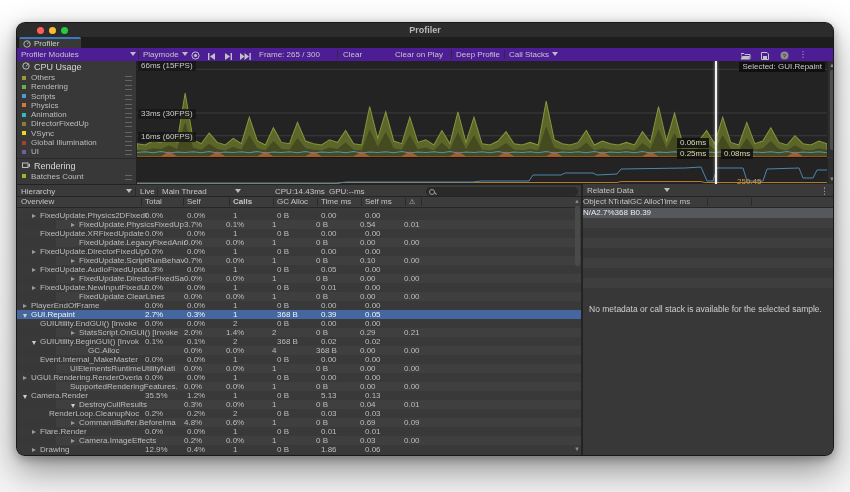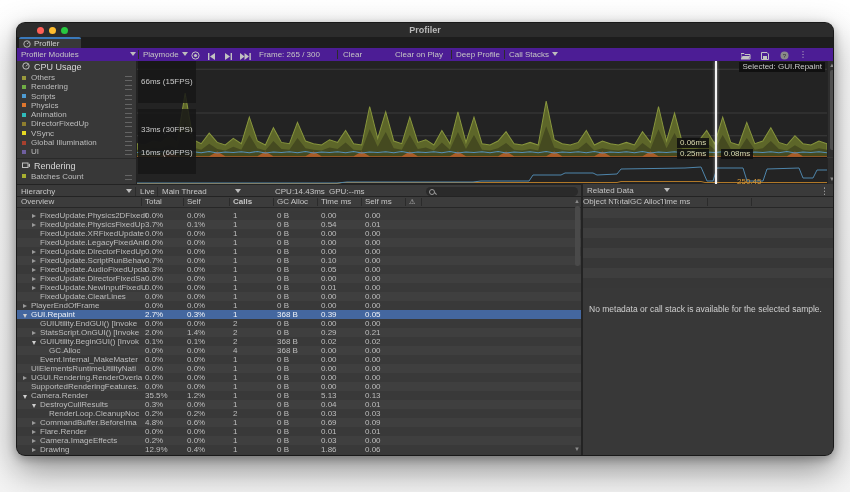--- a/index.html
+++ b/index.html
@@ -43,21 +43,21 @@
     padding-left:14px;white-space:nowrap;}
   .swatch{position:absolute;left:5px;top:2.6px;width:4px;height:4px;}
   .handle{position:absolute;right:4px;top:3px;width:7px;height:3px;
     border-top:1px solid #646464;border-bottom:1px solid #646464;}
   .msep{height:1px;background:#2a2a2a;margin:1px 0;}
   
   .charts{position:absolute;left:120px;top:38px;width:690px;height:123px;background:#232323;
     overflow:hidden;}
   .chartdiv{position:absolute;left:0;top:96px;width:690px;height:1px;background:#161616;}
   .gridlabel{position:absolute;background:rgba(22,22,22,.85);color:#c9c9c9;font-size:8px;
-    line-height:10px;padding:16px 3px;white-space:nowrap;text-align:center;}
+    line-height:10px;padding:0 3px;white-space:nowrap;text-align:center;}
   .sellabel{position:absolute;right:2px;top:1px;background:#101010;color:#c9c9c9;
     font-size:8px;line-height:10px;padding:0 3px;}
   .tooltip{position:absolute;background:rgba(15,15,15,.88);color:#d9d9ae;font-size:8px;
     line-height:10px;padding:0 3px;}
   .selline{position:absolute;top:0;width:2px;height:123px;background:#f2f2f2;
     box-shadow:0 0 3px rgba(255,255,255,.6);}
   .batches{position:absolute;color:#d89a3a;font-size:8px;line-height:9px;}
   
   .vscroll{position:absolute;background:#2e2e2e;border-left:1px solid #242424;box-sizing:border-box;}
   .sb-arrow{position:absolute;left:1px;width:6px;height:6px;color:#8a8a8a;font-size:6px;
@@ -77,21 +77,21 @@
   
   .thead{position:absolute;left:0;top:174px;width:564px;height:11px;background:#3c3c3c;
     border-bottom:1px solid #272727;box-sizing:border-box;font-size:8px;color:#c4c4c4;}
   .thead .cell,.row .cell{position:absolute;top:0;line-height:9px;white-space:nowrap;}
   .thead .cell{line-height:10px;}
   .colsep{position:absolute;top:1px;height:8px;width:1px;background:#2b2b2b;}
   .rows{position:absolute;left:0;top:185px;width:564px;height:246px;overflow:hidden;
     font-size:8px;color:#bdbdbd;}
   .rowstrip{height:3px;background:#3a3a3a;}
   .row{position:relative;height:9px;line-height:9px;}
-  .row.odd{background:#393939;} .row.even{background:#3f3f3f;}
+  .row.odd{background:#393939;} .row.even{background:#3f3f3f;margin-left:39px;}
   .row.sel{background:#44679f;color:#eef2f8;}
   .arr{position:absolute;top:2.5px;width:0;height:0;}
   .arr.r{border-top:2.5px solid transparent;border-bottom:2.5px solid transparent;
     border-left:4px solid #9a9a9a;}
   .arr.d{border-left:2.5px solid transparent;border-right:2.5px solid transparent;
     border-top:4px solid #cfcfcf;margin-top:1px;}
   .namecell{overflow:hidden;max-width:118px;display:inline-block;}
   
   .pdiv{position:absolute;left:564px;top:161px;width:2px;bottom:0;background:#232323;}
   .related{position:absolute;left:566px;top:161px;right:0;bottom:0;background:#383838;
@@ -559,20 +559,21 @@
     <div class="pdiv"></div>
 
     <div class="related">
       <div class="rhead">
         <span class="titem" style="left:4px"><span>Related Data</span></span>
         <span class="titem" style="left:78px"><span class="caret"></span></span>
         <span class="kebab">⋮</span>
       </div>
       <div class="rcols"><span class="cell" style="left: 8px; max-width: 30px; overflow: hidden; display: inline-block; white-space: nowrap;">Object Na</span><span class="cell" style="left: 40px; max-width: 30px; overflow: hidden; display: inline-block; white-space: nowrap;">Total</span><span class="cell" style="left: 84px; max-width: 30px; overflow: hidden; display: inline-block; white-space: nowrap;">GC Alloc</span><span class="cell" style="left: 128px; max-width: 30px; overflow: hidden; display: inline-block; white-space: nowrap;">Time ms</span><span class="colsep" style="left: 36px;"></span><span class="colsep" style="left: 80px;"></span><span class="colsep" style="left: 124px;"></span><span class="colsep" style="left: 168px;"></span><span class="cell" style="left: 160px; top: 2px; width: 2px; height: 2px; background: rgb(192, 192, 192);"></span></div>
       <div class="rrows">
+          <div class="rrow selgray"><span class="cell" style="left: 8px;">N/A</span><span class="cell" style="left: 40px;">2.7%</span><span class="cell" style="left: 84px;">368 B</span><span class="cell" style="left: 128px;">0.39</span></div>
           <div class="rrow odd"></div>
           <div class="rrow even"></div>
           <div class="rrow odd"></div>
           <div class="rrow even"></div>
           <div class="rrow odd"></div>
           <div class="rrow even"></div>
           <div class="rrow odd"></div>
           <div class="rrow even"></div>
         </div>
       <div class="rmsg">No metadata or call stack is available for the selected sample.</div>

